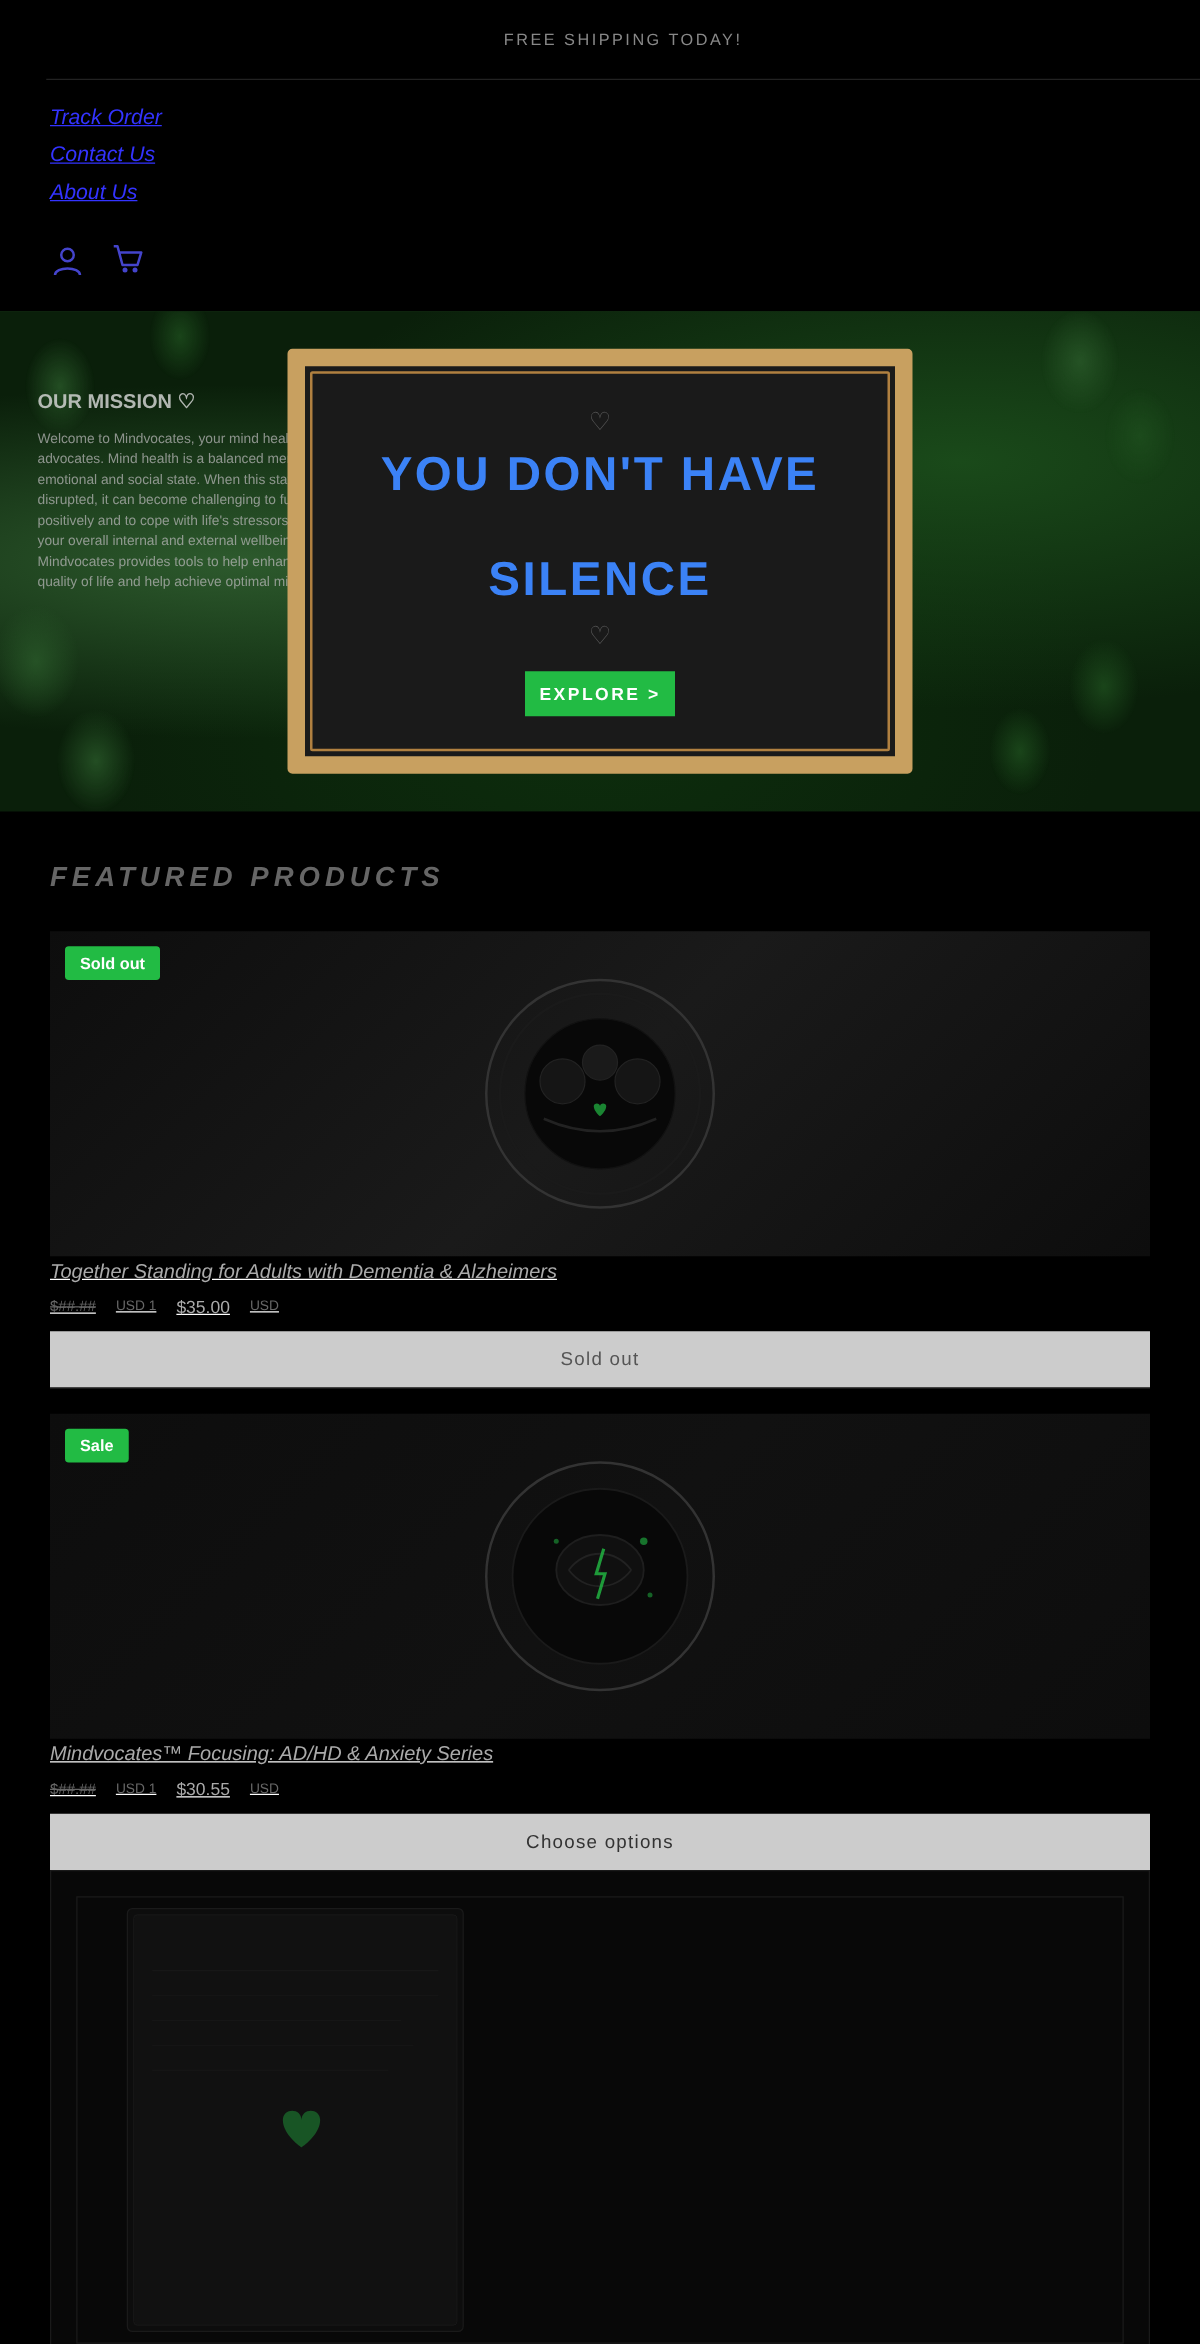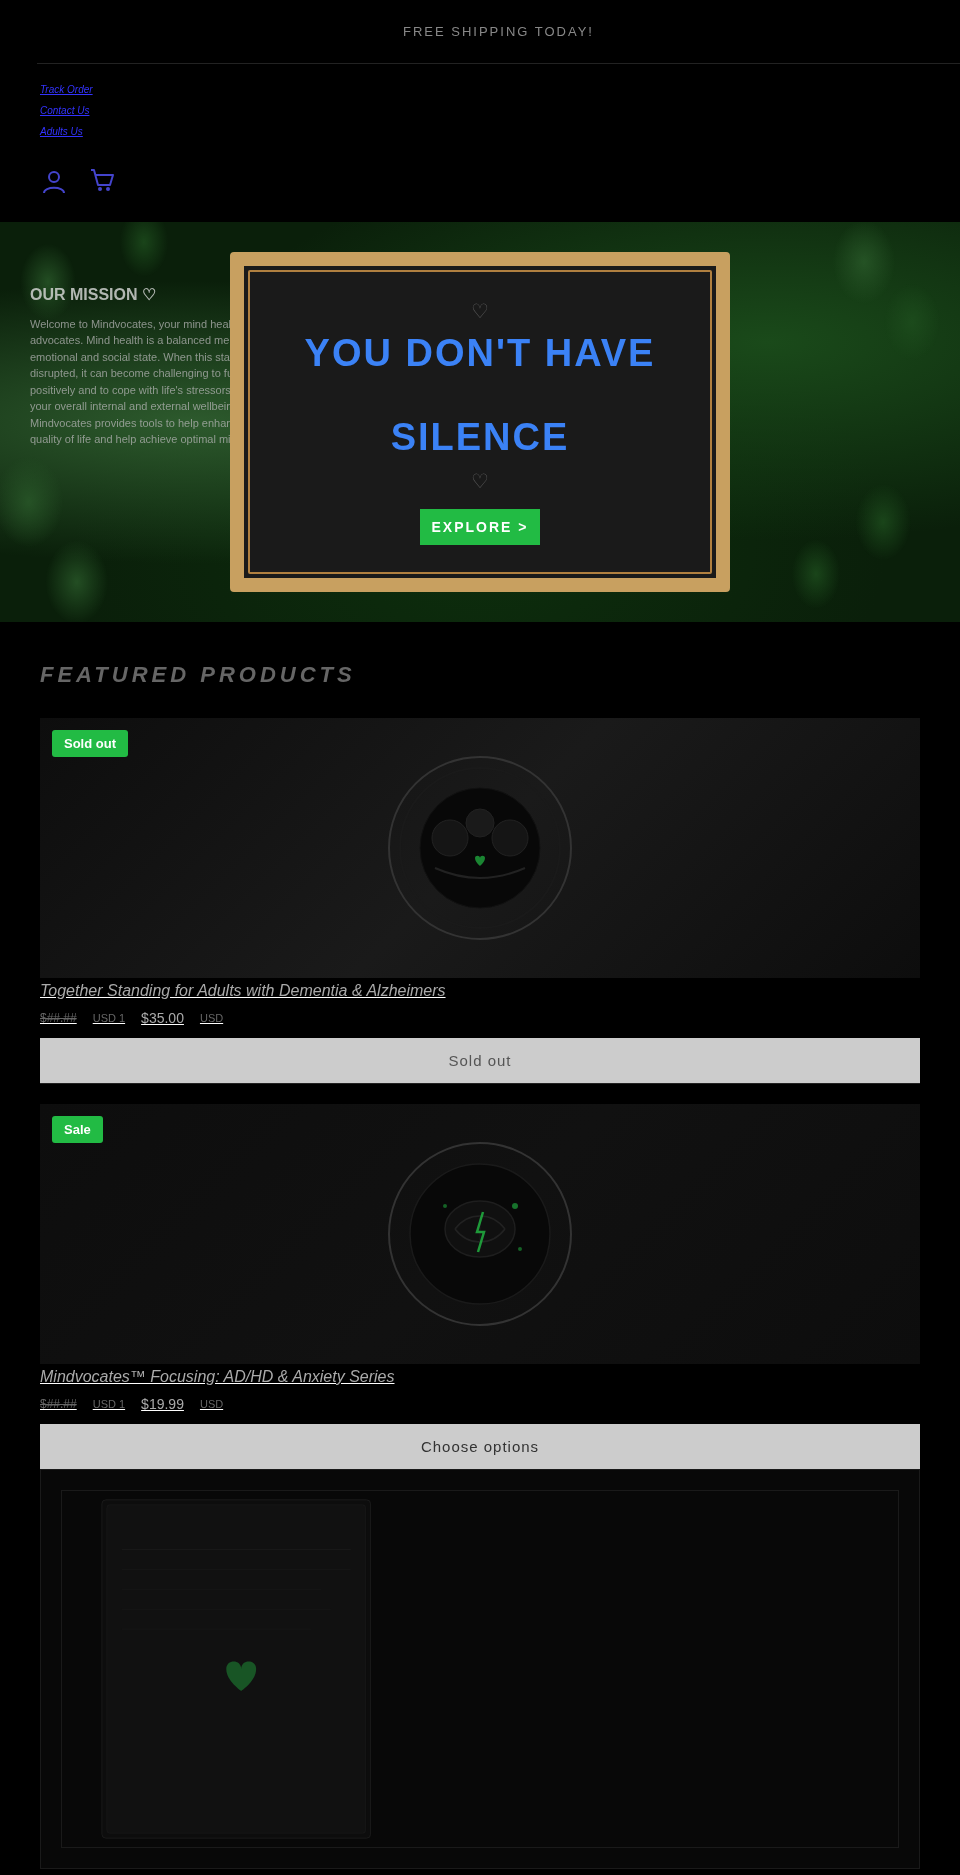--- a/index.html
+++ b/index.html
@@ -46,21 +46,21 @@
       font-style: italic;
     }
     .nav-links {
       display: flex;
       flex-direction: column;
       gap: 10px;
       margin-bottom: 20px;
     }
     .nav-link {
       color: #3333ff;
-      font-size: 10px;
+      font-size: 17px;
       text-decoration: underline;
       cursor: pointer;
       font-style: italic;
     }
     .header-icons {
       display: flex;
       gap: 20px;
       padding: 10px 0;
     }
     .header-icon {
@@ -320,21 +320,21 @@
 
 <div class="top-banner">
   <span>FREE SHIPPING TODAY!</span>
 </div>
 
 <div class="header">
 
   <nav class="nav-links">
     <a class="nav-link">Track Order</a>
     <a class="nav-link">Contact Us</a>
-    <a class="nav-link">Adults Us</a>
+    <a class="nav-link">About Us</a>
   </nav>
 
   <div class="header-icons">
 
     <span class="header-icon">
       <svg width="28" height="28" viewBox="0 0 28 28" fill="none">
         <circle cx="14" cy="10" r="5" stroke="#4444cc" stroke-width="2" fill="none"></circle>
         <path d="M4 26 C4 19 24 19 24 26" stroke="#4444cc" stroke-width="2" fill="none"></path>
       </svg>
     </span>
@@ -424,21 +424,21 @@
           <circle cx="65" cy="72" r="2" fill="#22bb44" opacity="0.5"></circle>
           <circle cx="140" cy="115" r="2" fill="#22bb44" opacity="0.5"></circle>
         </svg>
       </div>
     </div>
     <div class="product-info">
       <div class="product-title">Mindvocates™ Focusing: AD/HD &amp; Anxiety Series</div>
       <div class="product-price-row">
         <span class="price-original">$##.##</span>
         <span style="color:#666;font-size:11px;">USD 1</span>
-        <span class="price-current">$19.99</span>
+        <span class="price-current">$30.55</span>
         <span class="price-currency">USD</span>
       </div>
     </div>
   </div>
 
   <button class="product-action-btn btn-choose">Choose options</button>
 
   <div class="product-large-image" style="margin-top: 0; height: 400px; background: #080808; border: 1px solid #1a1a1a;">
     
     <svg width="100%" height="100%" viewBox="0 0 880 400">

